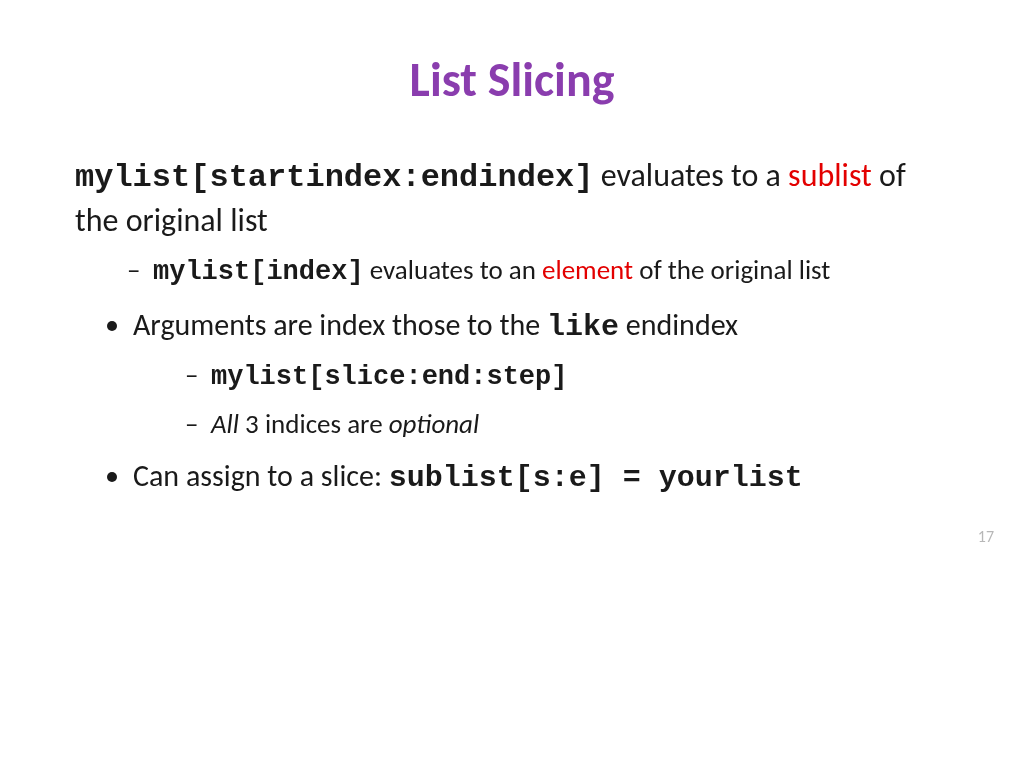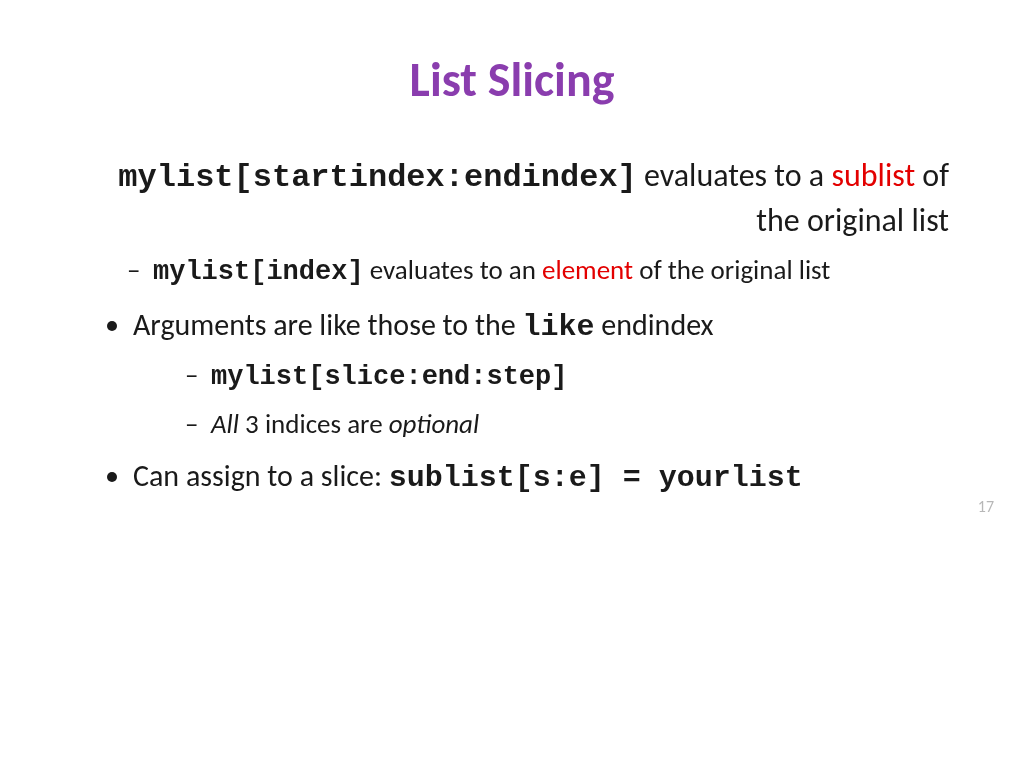--- a/index.html
+++ b/index.html
@@ -20,21 +20,20 @@
     text-align: center;
     font-size: 48px;
     font-weight: 700;
     color: #8a3dae;
     margin: 0 0 45px 0;
   }
   .intro {
     font-size: 32px;
     line-height: 1.35;
     margin: 0 0 6px 0;
-    text-align: right;
   }
   .mono {
     font-family: "Courier New", Courier, monospace;
     font-weight: 700;
   }
   .red { color: #e30000; }
   ul.outer {
     list-style: disc;
     padding-left: 58px;
     margin: 10px 0 0 0;
@@ -57,21 +56,21 @@
   }
   ul.inner > li::before {
     content: "–";
     position: absolute;
     left: -26px;
     top: 0;
   }
   .ital { font-style: italic; }
   .pagenum {
     position: absolute;
-    bottom: 32px;
+    bottom: 2px;
     right: 30px;
     font-size: 16px;
     color: #b7b7b7;
   }
 </style>
 </head>
 <body>
 
 <div class="slide">
 
@@ -82,21 +81,21 @@
   </p>
 
   <ul class="inner">
     <li>
       <span class="mono">mylist[index]</span><span> evaluates to an </span><span class="red">element</span><span> of the original list</span>
     </li>
   </ul>
 
   <ul class="outer">
     <li>
-      <span>Arguments are like those to the </span><span class="mono">like</span><span> endindex</span>
+      <span>Arguments are index those to the </span><span class="mono">like</span><span> endindex</span>
       <ul class="inner">
         <li>
           <span class="mono">mylist[slice:end:step]</span>
         </li>
         <li>
           <span class="ital">All</span><span> 3 indices are </span><span class="ital">optional</span>
         </li>
       </ul>
     </li>
     <li>

